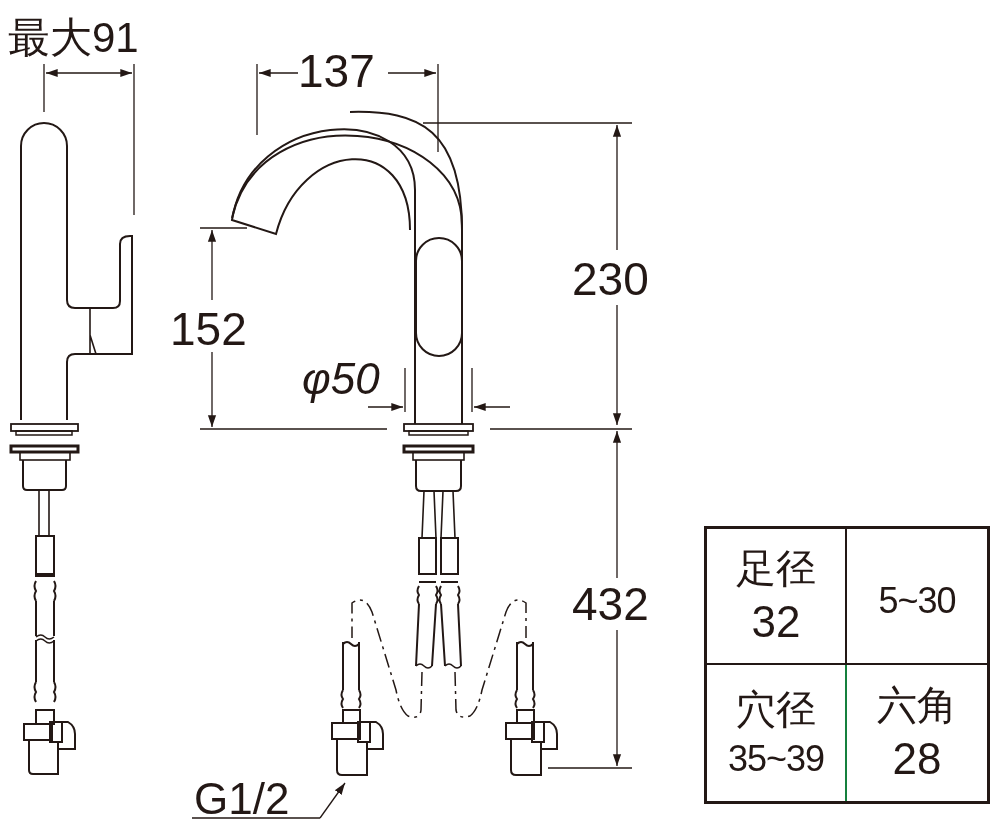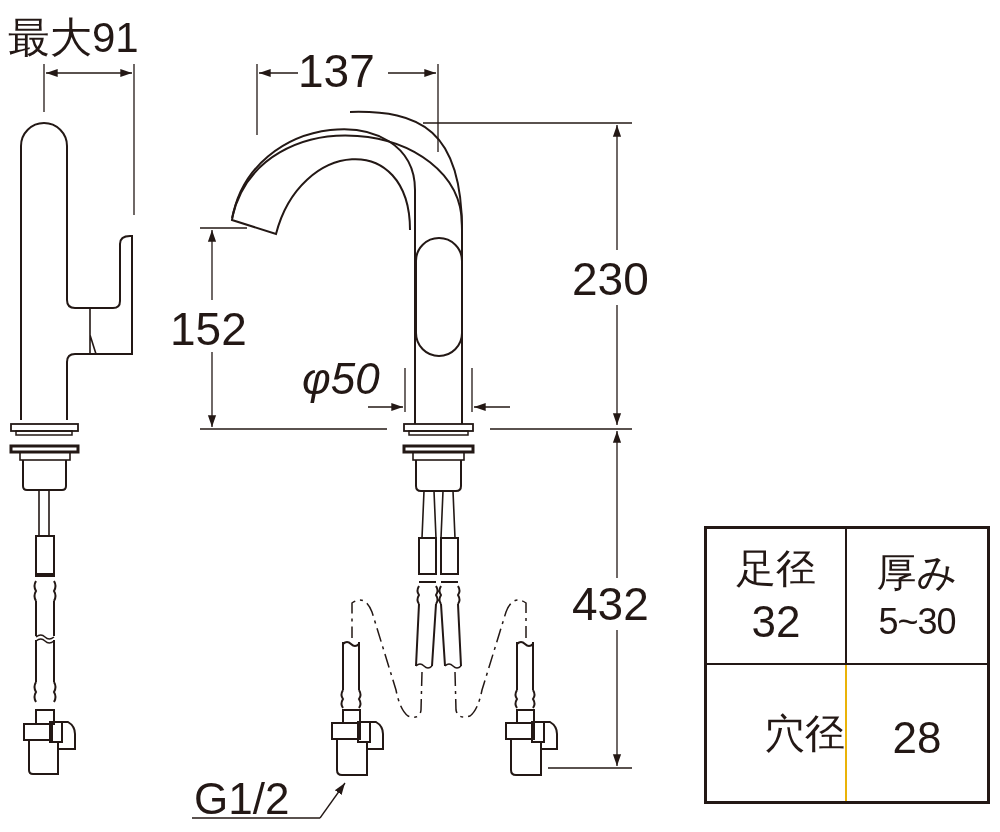--- a/index.html
+++ b/index.html
@@ -7,21 +7,21 @@
          font-family: "Liberation Sans", "DejaVu Sans", sans-serif; color: #231815; }
   svg.drawing { position: absolute; left: 0; top: 0; width: 1000px; height: 832px; }
   .dim-text { font-family: "Liberation Sans", "DejaVu Sans", sans-serif; fill: #231815; }
   .spec-table { position: absolute; left: 704px; top: 526px; width: 286px; height: 278px;
                 border: 3px solid #231815; box-sizing: border-box; display: grid;
                 grid-template-columns: 1fr 1fr; grid-template-rows: 1fr 1fr; }
   .spec-cell { box-sizing: border-box; display: flex; flex-direction: column;
                align-items: center; justify-content: center; line-height: 1.05; }
   .spec-cell.c0 { border-right: 2px solid #231815; border-bottom: 2px solid #231815; }
   .spec-cell.c1 { border-bottom: 2px solid #231815; }
-  .spec-cell.c2 { border-right: 2px solid #eab308; align-items: flex-end; }
+  .spec-cell.c2 { border-right: 2px solid #15803d; }
   .spec-label { font-family: "DejaVu Sans", sans-serif; font-size: 40px; }
   .spec-value { font-family: "Liberation Sans", sans-serif; font-size: 44px; margin-top: 10px; }
   .spec-value.narrow { font-size: 36px; letter-spacing: -1px; }
 </style>
 </head>
 <body>
 
 <svg class="drawing" viewBox="0 0 1000 832" xmlns="http://www.w3.org/2000/svg">
   <defs>
     <marker id="arr" viewBox="0 0 10 10" refX="10" refY="5" markerWidth="9" markerHeight="9" orient="auto-start-reverse">
@@ -140,22 +140,23 @@
   <text class="dim-text" x="572" y="620" font-size="46">432</text>
   <text class="dim-text" x="194" y="814" font-size="44">G1/2</text>
 </svg>
 
 <div class="spec-table">
   <div class="spec-cell c0">
     <span class="spec-label">足径</span>
     <span class="spec-value">32</span>
   </div>
   <div class="spec-cell c1">
-    <span class="spec-label">厚み</span>
     <span class="spec-value narrow">5~30</span>
   </div>
   <div class="spec-cell c2">
     <span class="spec-label">穴径</span>
+    <span class="spec-value narrow">35~39</span>
   </div>
   <div class="spec-cell c3">
+    <span class="spec-label">六角</span>
     <span class="spec-value">28</span>
   </div>
 </div>
 
 </body></html>

